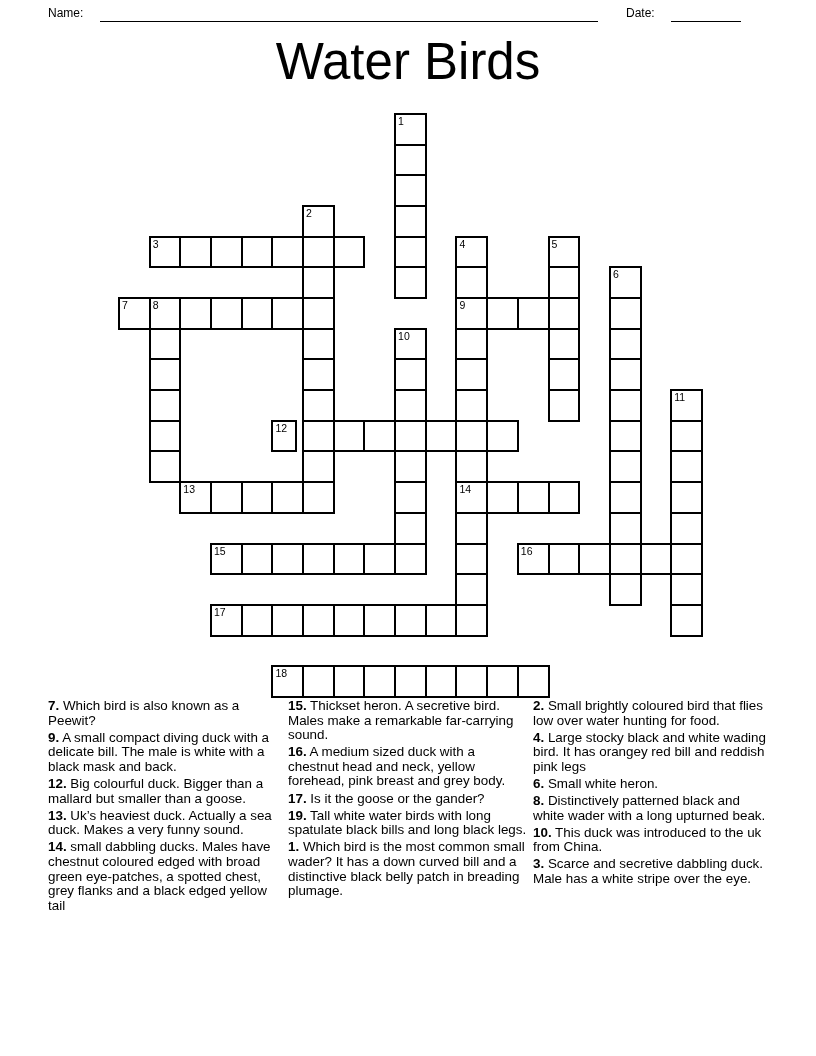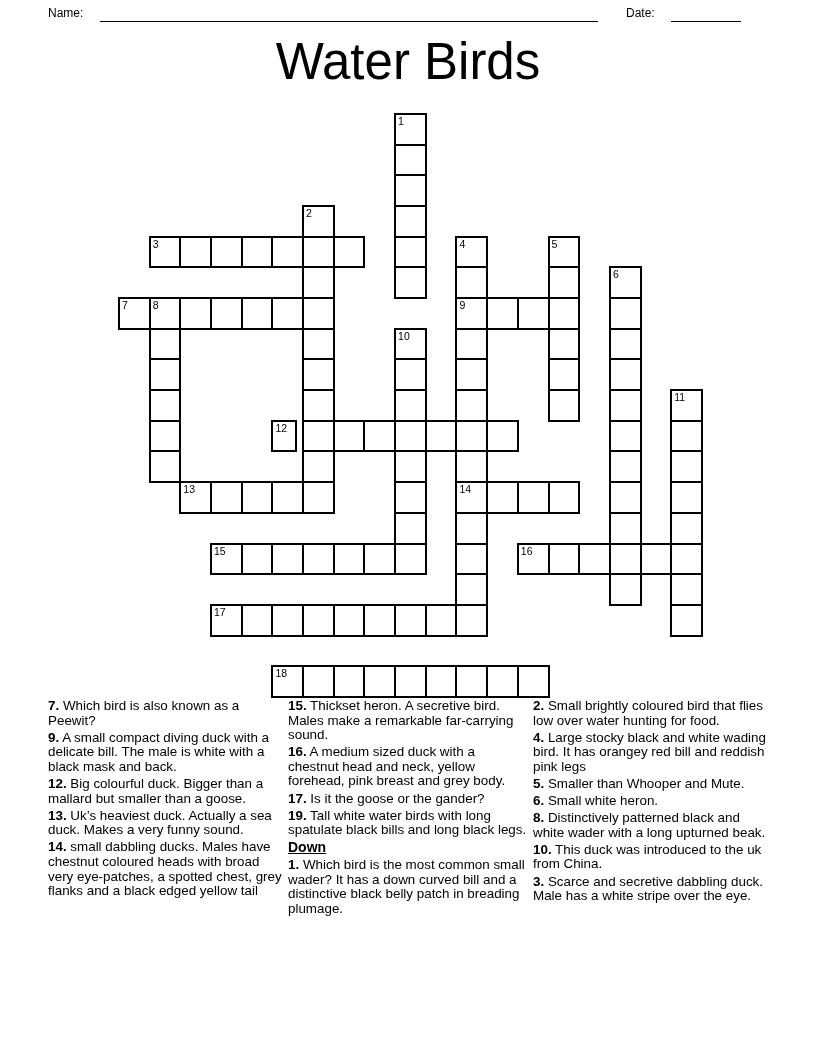--- a/index.html
+++ b/index.html
@@ -255,33 +255,31 @@
       <div class="cell" style="left: 455.48px; top: 665.24px; width: 32.68px; height: 32.68px;"></div>
       <div class="cell" style="left: 486.16px; top: 665.24px; width: 32.68px; height: 32.68px;"></div>
       <div class="cell" style="left: 516.84px; top: 665.24px; width: 32.68px; height: 32.68px;"></div>
     </div>
 
   <div class="clue-col" id="clue-col-0">
       <div class="clue"><span class="clue-num">7.</span><span> Which bird is also known as a Peewit?</span></div>
       <div class="clue"><span class="clue-num">9.</span><span> A small compact diving duck with a delicate bill. The male is white with a black mask and back.</span></div>
       <div class="clue"><span class="clue-num">12.</span><span> Big colourful duck. Bigger than a mallard but smaller than a goose.</span></div>
       <div class="clue"><span class="clue-num">13.</span><span> Uk’s heaviest duck. Actually a sea duck. Makes a very funny sound.</span></div>
-      <div class="clue"><span class="clue-num">14.</span><span> small dabbling ducks. Males have chestnut coloured heads with broad very eye-patches, a spotted chest, grey flanks and a black edged yellow tail</span></div>
+      <div class="clue"><span class="clue-num">14.</span><span> small dabbling ducks. Males have chestnut coloured edged with broad green eye-patches, a spotted chest, grey flanks and a black edged yellow tail</span></div>
     </div>
   <div class="clue-col" id="clue-col-1">
       <div class="clue"><span class="clue-num">15.</span><span> Thickset heron. A secretive bird. Males make a remarkable far-carrying sound.</span></div>
       <div class="clue"><span class="clue-num">16.</span><span> A medium sized duck with a chestnut head and neck, yellow forehead, pink breast and grey body.</span></div>
       <div class="clue"><span class="clue-num">17.</span><span> Is it the goose or the gander?</span></div>
       <div class="clue"><span class="clue-num">19.</span><span> Tall white water birds with long spatulate black bills and long black legs.</span></div>
-      <div class="clue-header">Down</div>
       <div class="clue"><span class="clue-num">1.</span><span> Which bird is the most common small wader? It has a down curved bill and a distinctive black belly patch in breading plumage.</span></div>
     </div>
   <div class="clue-col" id="clue-col-2">
       <div class="clue"><span class="clue-num">2.</span><span> Small brightly coloured bird that flies low over water hunting for food.</span></div>
       <div class="clue"><span class="clue-num">4.</span><span> Large stocky black and white wading bird. It has orangey red bill and reddish pink legs</span></div>
-      <div class="clue"><span class="clue-num">5.</span><span> Smaller than Whooper and Mute.</span></div>
       <div class="clue"><span class="clue-num">6.</span><span> Small white heron.</span></div>
       <div class="clue"><span class="clue-num">8.</span><span> Distinctively patterned black and white wader with a long upturned beak.</span></div>
       <div class="clue"><span class="clue-num">10.</span><span> This duck was introduced to the uk from China.</span></div>
       <div class="clue"><span class="clue-num">3.</span><span> Scarce and secretive dabbling duck. Male has a white stripe over the eye.</span></div>
     </div>
 
 </div>
 
 </body></html>

